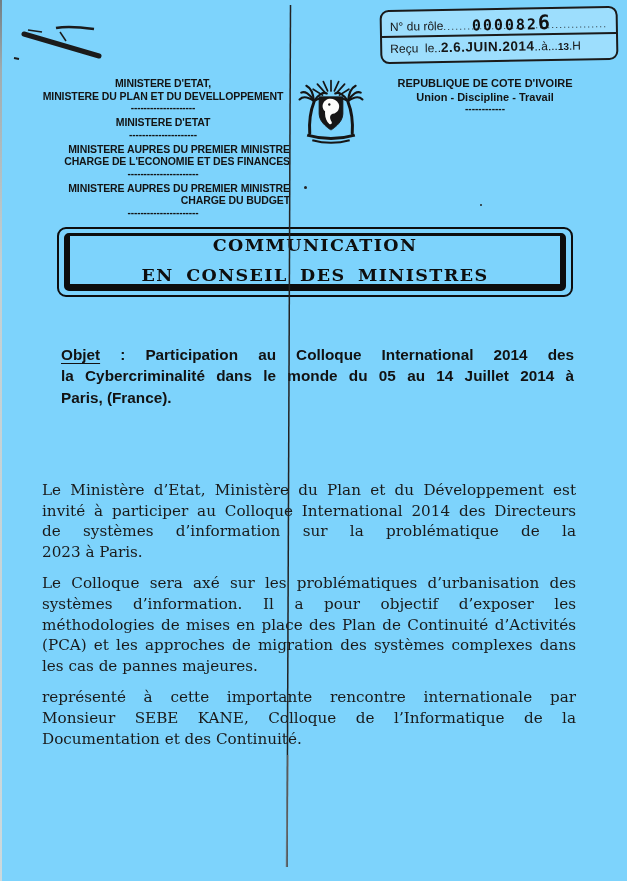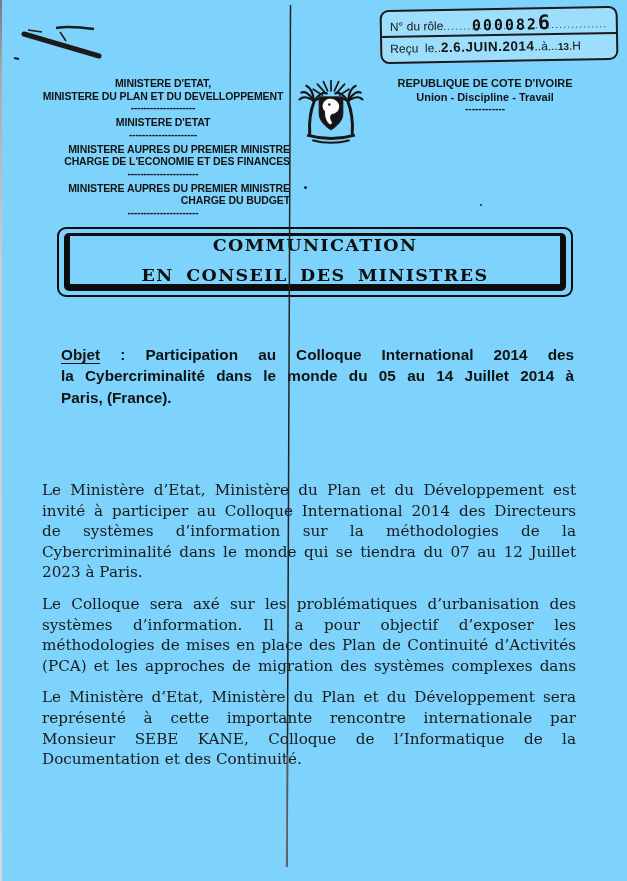--- a/index.html
+++ b/index.html
@@ -150,32 +150,31 @@
   <div class="objet">
       <div class="tline"><span class="u">Objet</span><span> :  Participation au Colloque International 2014 des</span></div>
       <div class="tline"><span>la Cybercriminalité dans le monde du 05 au 14 Juillet 2014 à</span></div>
       <div class="tline tlast"><span>Paris, (France).</span></div>
     </div>
 
   <div class="bodytext">
     <div class="para">
         <div class="tline"><span>Le Ministère d’Etat, Ministère du Plan et du Développement est</span></div>
         <div class="tline"><span>invité à participer au Colloque International 2014 des Directeurs</span></div>
-        <div class="tline"><span>de systèmes d’information sur la méthodologies de la</span></div>
-        <div class="tline"><span>Cybercriminalité dans le monde qui se tiendra du 07 au 12 Juillet</span></div>
+        <div class="tline"><span>de systèmes d’information sur la problématique de la</span></div>
         <div class="tline tlast"><span>2023 à Paris.</span></div>
       </div>
     <div class="para">
         <div class="tline"><span>Le Colloque sera axé sur les problématiques d’urbanisation des</span></div>
         <div class="tline"><span>systèmes d’information. Il a pour objectif d’exposer les</span></div>
         <div class="tline"><span>méthodologies de mises en place des Plan de Continuité d’Activités</span></div>
         <div class="tline"><span>(PCA) et les approches de migration des systèmes complexes dans</span></div>
+        <div class="tline tlast"><span>les cas de pannes majeures.</span></div>
       </div>
     <div class="para">
-        <div class="tline"><span>Le Ministère d’Etat, Ministère du Plan et du Développement sera</span></div>
         <div class="tline"><span>représenté à cette importante rencontre internationale par</span></div>
         <div class="tline"><span class="b">Monsieur SEBE KANE</span><span>, Colloque de l’Informatique de la</span></div>
         <div class="tline tlast"><span>Documentation et des Continuité.</span></div>
       </div>
   </div>
 
   <div class="speck" style="left:304px;top:186px;width:3px;height:3px"></div>
   <div class="speck" style="left:480px;top:204px;width:2px;height:2px"></div>
 
   <svg class="fold-svg" width="627" height="881" viewBox="0 0 627 881">

